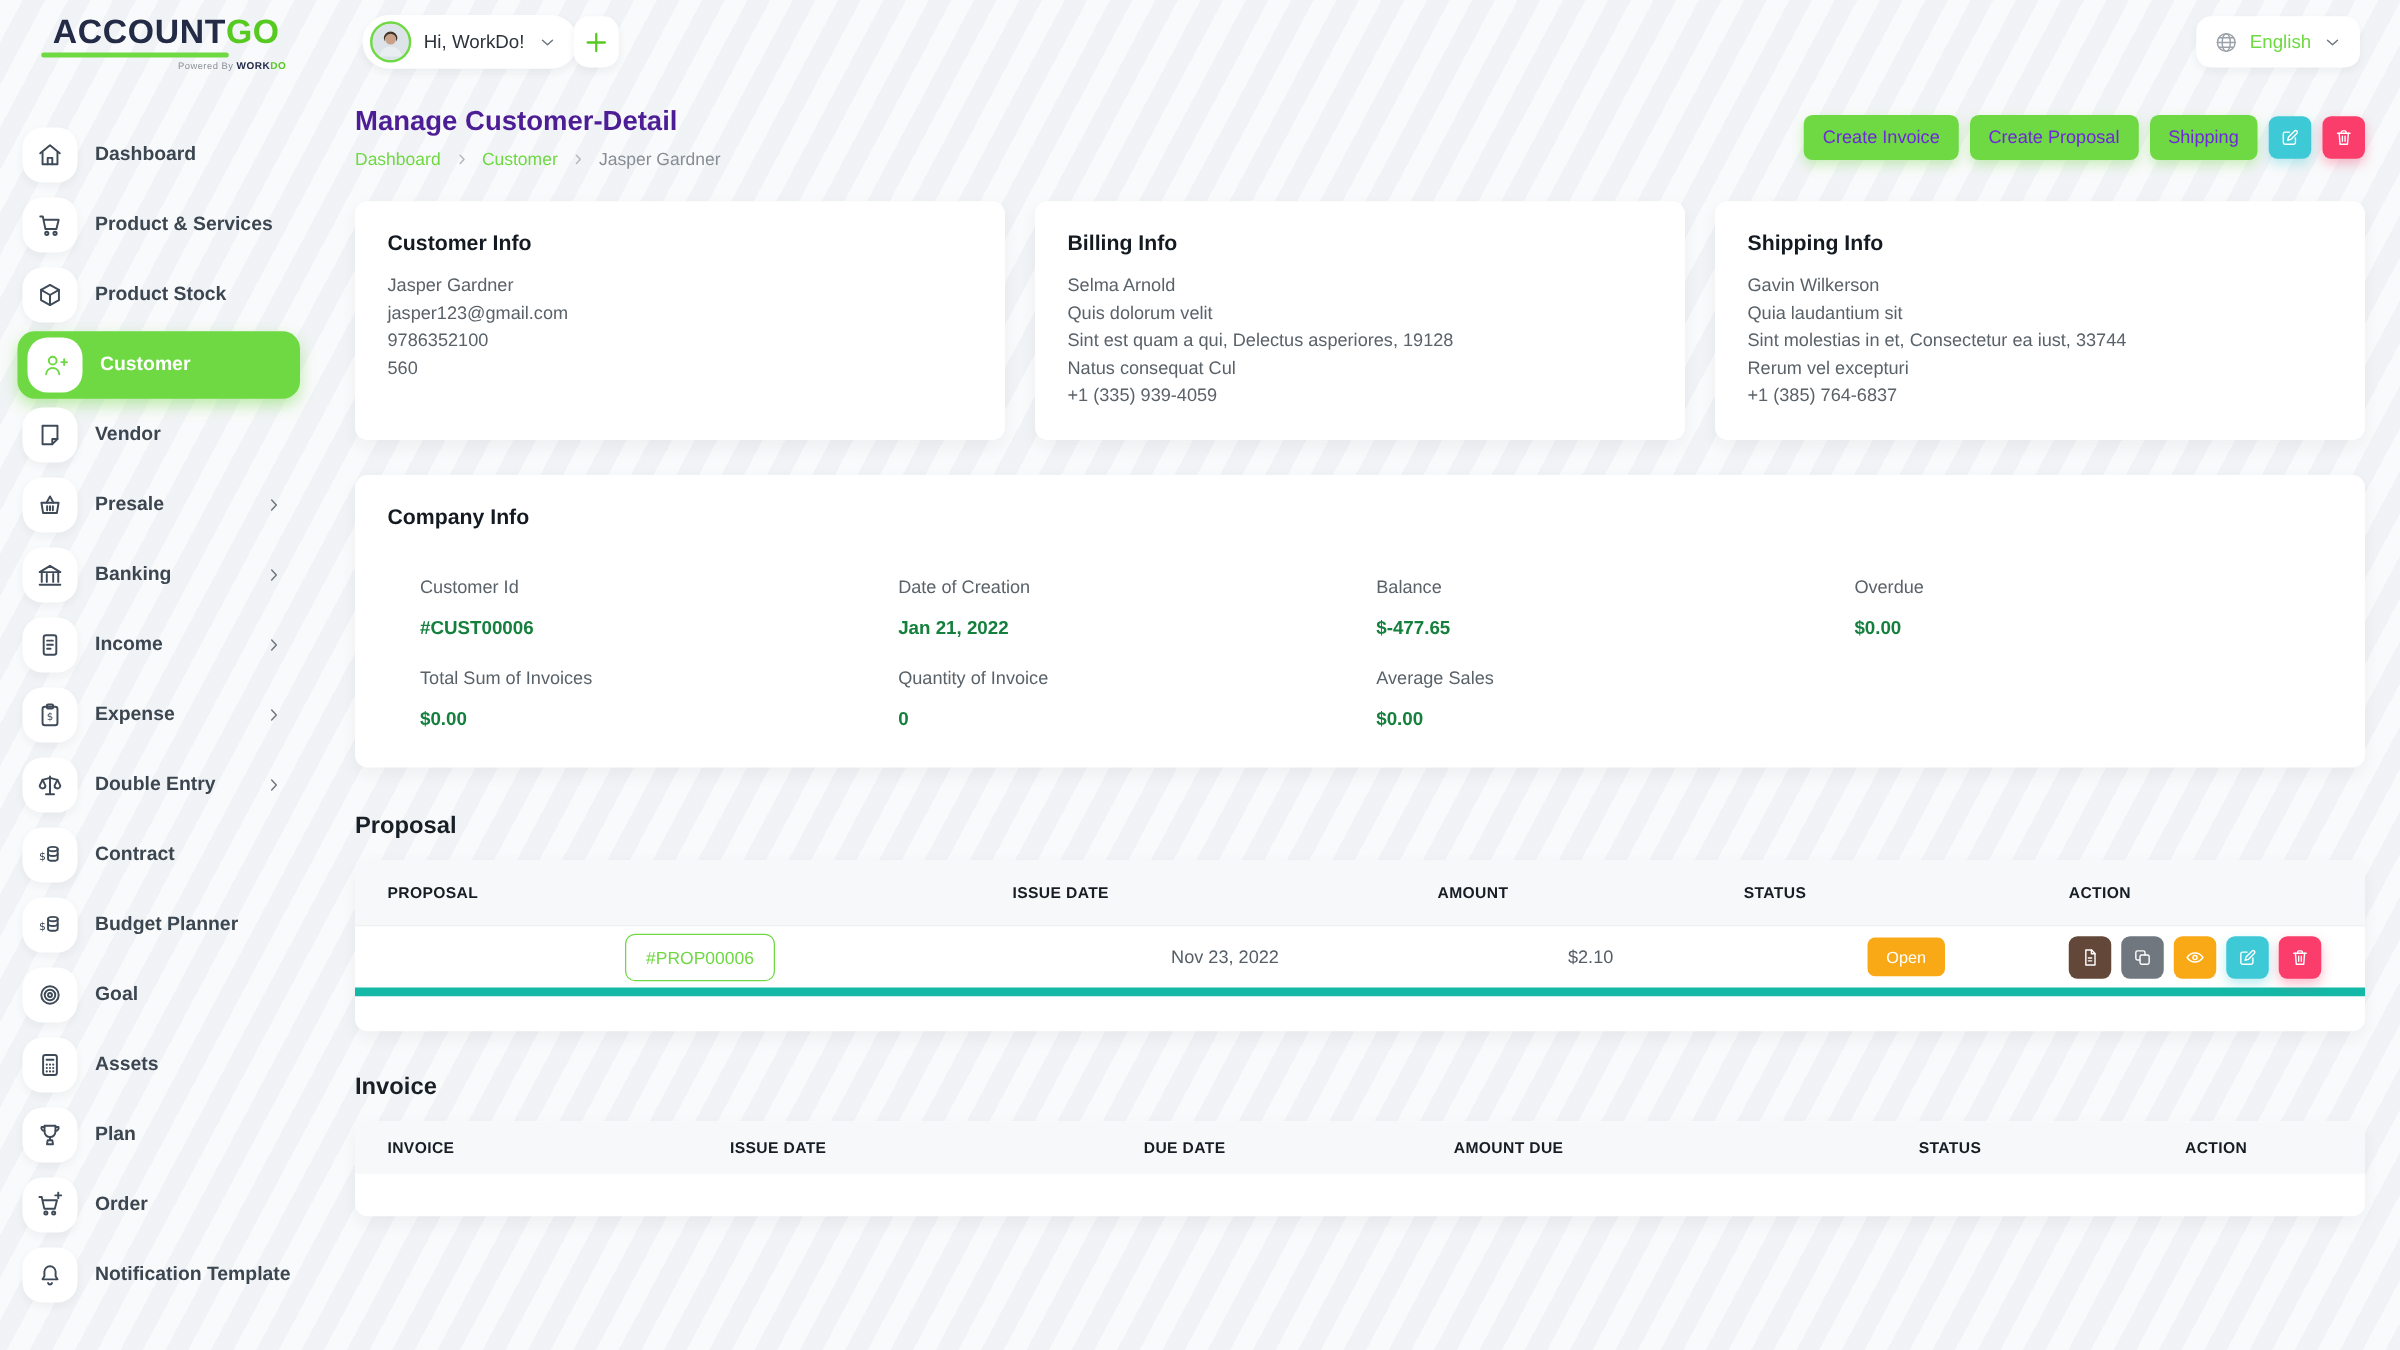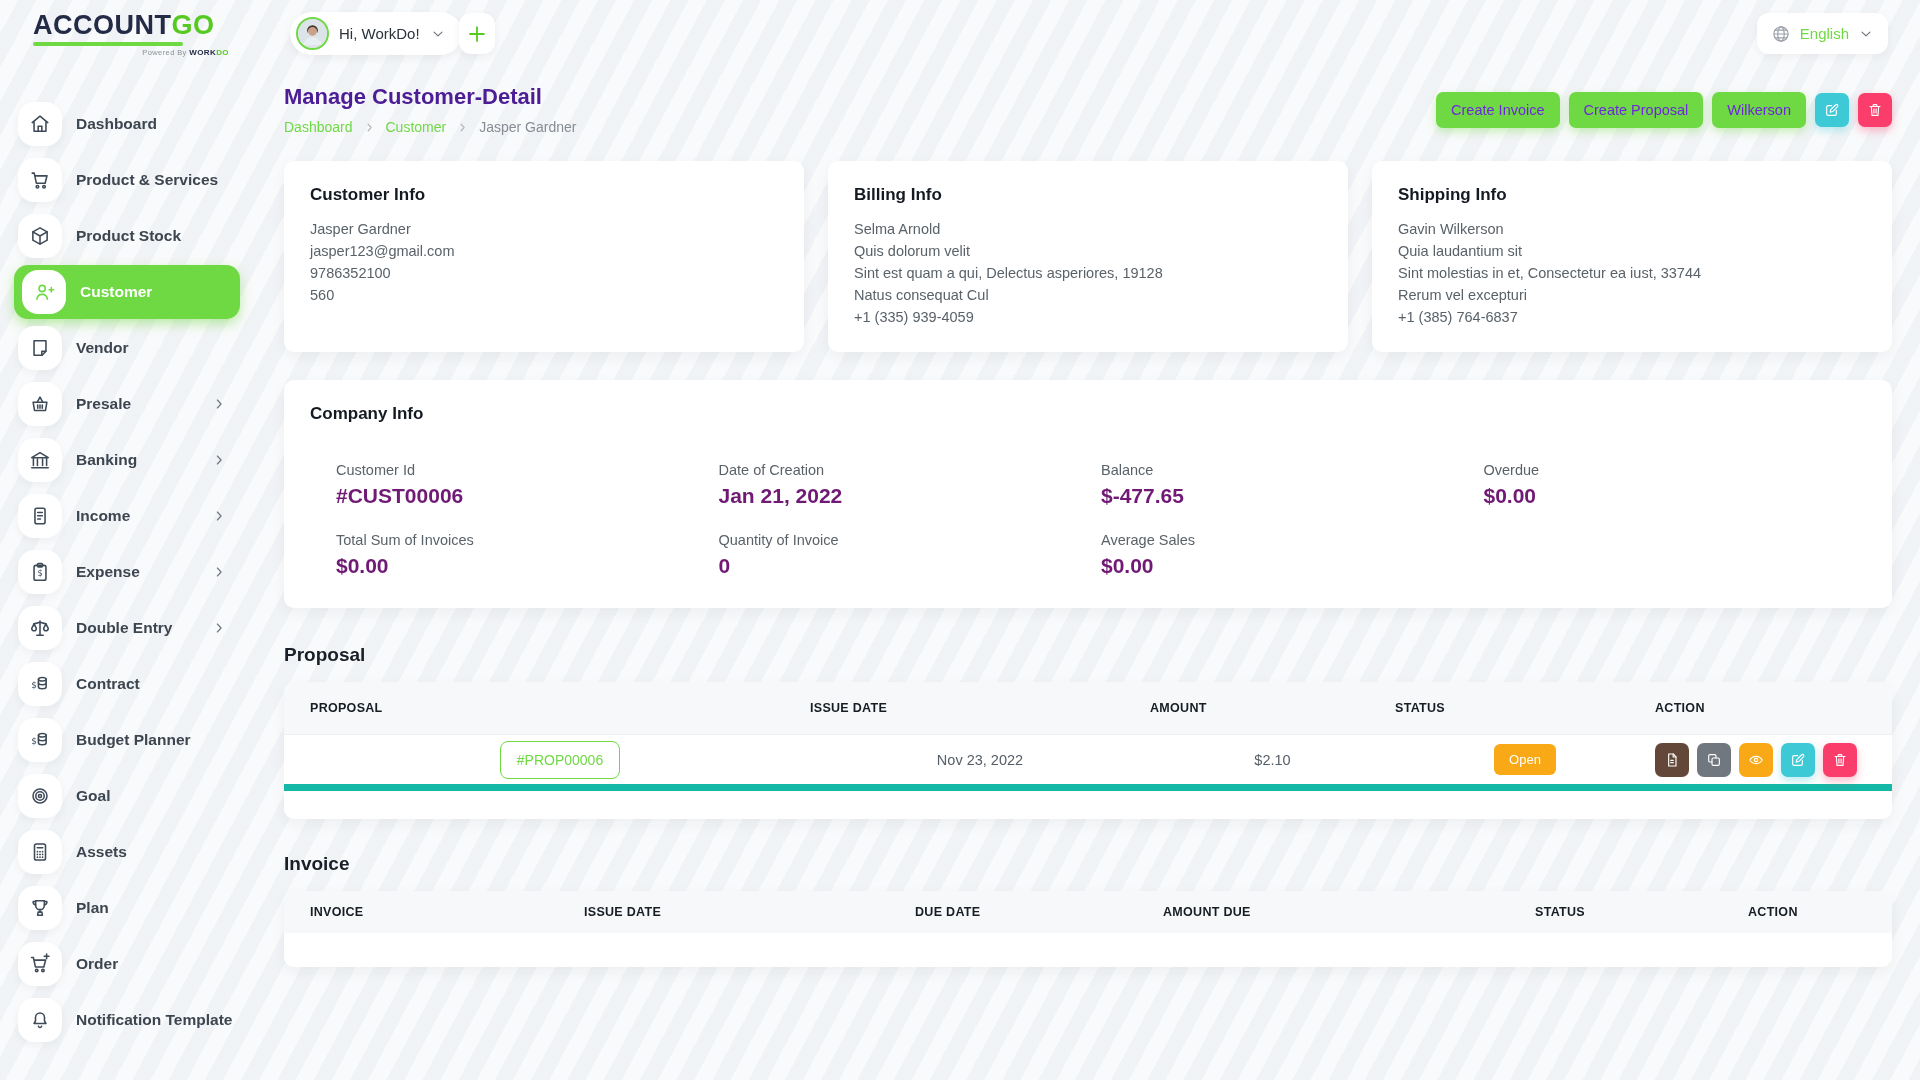--- a/index.html
+++ b/index.html
@@ -13,21 +13,21 @@
     background:repeating-linear-gradient(118deg, rgba(255,255,255,.5) 0 16px, rgba(238,241,244,.5) 16px 32px);
     pointer-events:none;
   }
   .ic { fill:none; stroke:currentColor; stroke-width:1.7; stroke-linecap:round; stroke-linejoin:round; width:22px; height:22px; display:block; }
   .ic.sm { width:16px; height:16px; }
   .ic.xs { width:13px; height:13px; stroke-width:2.2; }
 
   
   .topbar { position:absolute; top:0; left:0; right:0; height:70px; z-index:5; }
   .logo { position:absolute; left:33px; top:10px; width:200px; cursor:pointer; }
-  .logo-row { font-weight:800; font-size:27px; letter-spacing:.5px; line-height:30px; }
+  .logo-row { font-weight:800; font-size:27px; letter-spacing:.5px; line-height:30px;text-align:center; }
   .logo-acc { color:#232b46; }
   .logo-go { color:#56ca21; }
   .logo-bar { height:4px; background:#6fd943; border-radius:2px; margin-top:2px; width:150px; }
   .logo-tag { font-size:7.5px; color:#8a9097; text-align:right; width:196px; margin-top:2px; letter-spacing:.4px;}
   .logo-tag b { color:#232b46; font-size:8px;}
   .logo-tag b i { color:#56ca21; font-style:normal; }
 
   .user-chip { position:absolute; left:290px; top:12px; height:43px; background:#fff; border-radius:22px;
     display:flex; align-items:center; gap:10px; padding:0 16px 0 6px; box-shadow:0 3px 8px rgba(30,40,60,.06); cursor:pointer;}
   .avatar { width:33px; height:33px; border-radius:50%; overflow:hidden; border:2px solid #6fd943; background:#e4e9ec; flex:none;}
@@ -77,21 +77,21 @@
 
   .card { background:#fff; border-radius:10px; box-shadow:0 5px 14px rgba(30,40,60,.05); }
   .info-cards { display:grid; grid-template-columns:repeat(3,1fr); gap:24px; margin-bottom:28px; }
   .info-card { min-height:181px; padding:24px 26px; }
   .card-title { font-size:17px; font-weight:700; color:#141a21; margin-bottom:13px; }
   .info-line { font-size:14.5px; color:#5a6269; line-height:22px; }
 
   .company-card { min-height:217px; padding:24px 26px 30px; margin-bottom:36px; }
   .company-grid { display:grid; grid-template-columns:repeat(4,1fr); row-gap:24px; padding-left:26px; margin-top:38px; }
   .cfield .f-label { font-size:14.5px; color:#5a6269; }
-  .cfield .f-value { font-size:21px; font-weight:700; color:#701a75; margin-top:6px; }
+  .cfield .f-value { font-size:15px; font-weight:700; color:#15803d; margin-top:16px; }
 
   .section-title { font-size:19px; font-weight:700; color:#181f26; margin-bottom:16px; }
   .prop-grid { display:grid; grid-template-columns:500px 340px 245px 260px 1fr; align-items:center; padding:0 26px; }
   .inv-grid { display:grid; grid-template-columns:274px 331px 248px 372px 213px 1fr; align-items:center; padding:0 26px; }
   .t-head { background:#f7f8fa; border-radius:10px 10px 0 0; }
   .t-head > div { font-size:12.5px; font-weight:700; color:#161d24; letter-spacing:.3px; }
   .proposal-card { margin-bottom:34px; }
   .proposal-card .t-head { height:52px; }
   .proposal-card .t-row { height:57px; border-top:1px solid #eef0f2; border-bottom:7px solid #14b8a6;text-align:center; }
   .t-cell { font-size:14.5px; color:#555d66; }
@@ -449,21 +449,21 @@
         <span class="bc-link">Customer</span>
         <svg class="ic xs bc-sep">
             <use href="#i-chevright"></use>
           </svg>
         <span class="bc-current">Jasper Gardner</span>
       </div>
     </div>
     <div class="head-actions">
       <button class="btn-green">Create Invoice</button>
       <button class="btn-green">Create Proposal</button>
-      <button class="btn-green">Wilkerson</button>
+      <button class="btn-green">Shipping</button>
       <button class="btn-sq btn-cyan">
           <svg class="ic sm">
             <use href="#i-edit"></use>
           </svg>
         </button>
       <button class="btn-sq btn-pink">
           <svg class="ic sm">
             <use href="#i-trash"></use>
           </svg>
         </button>

